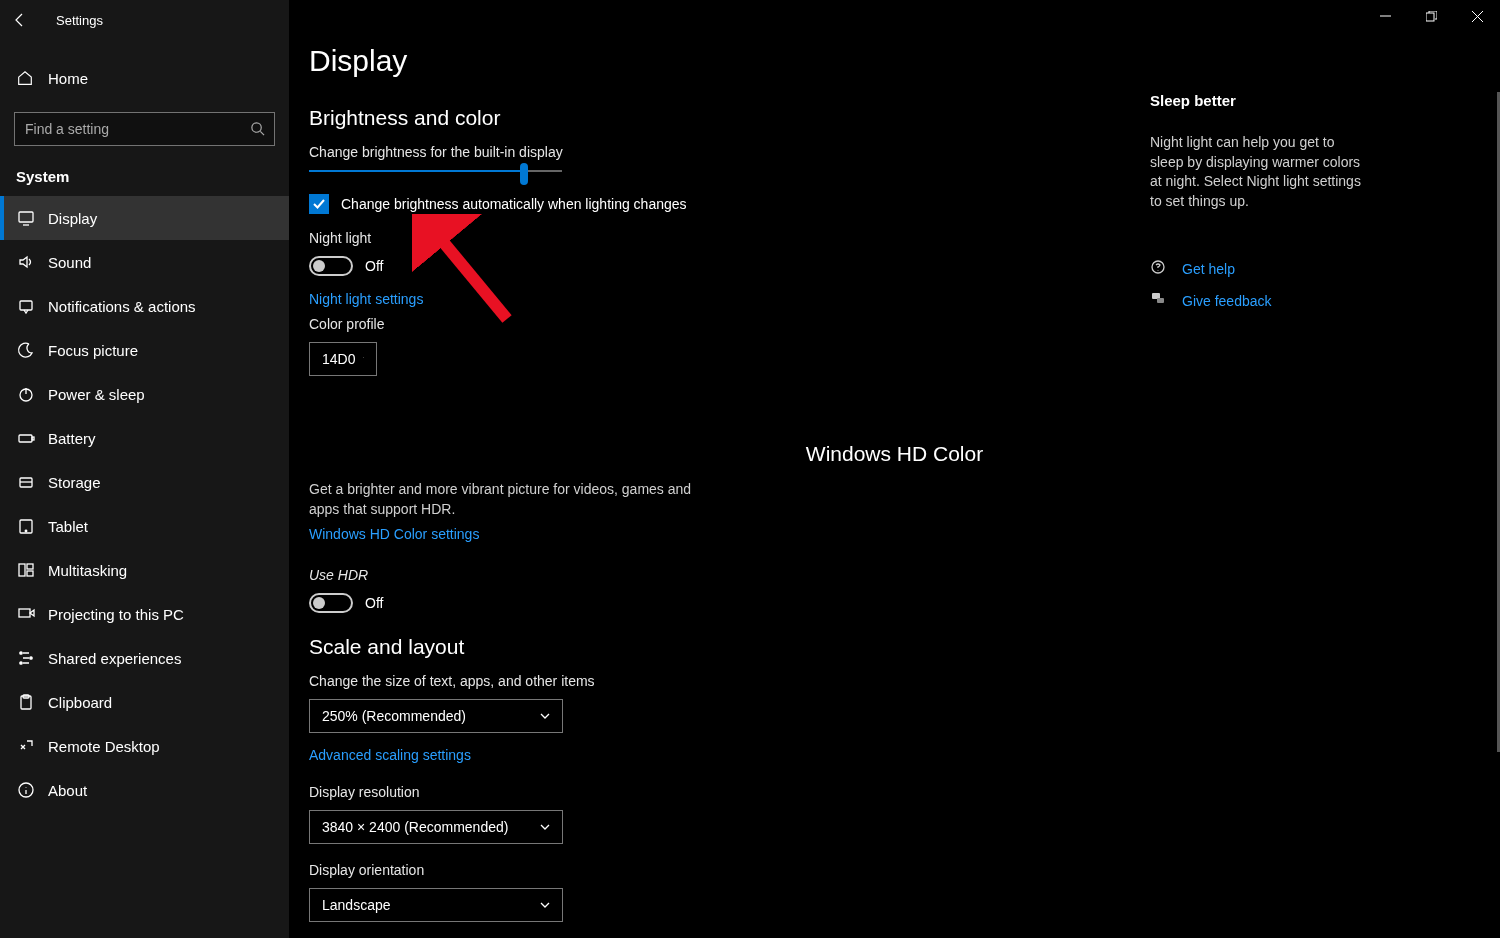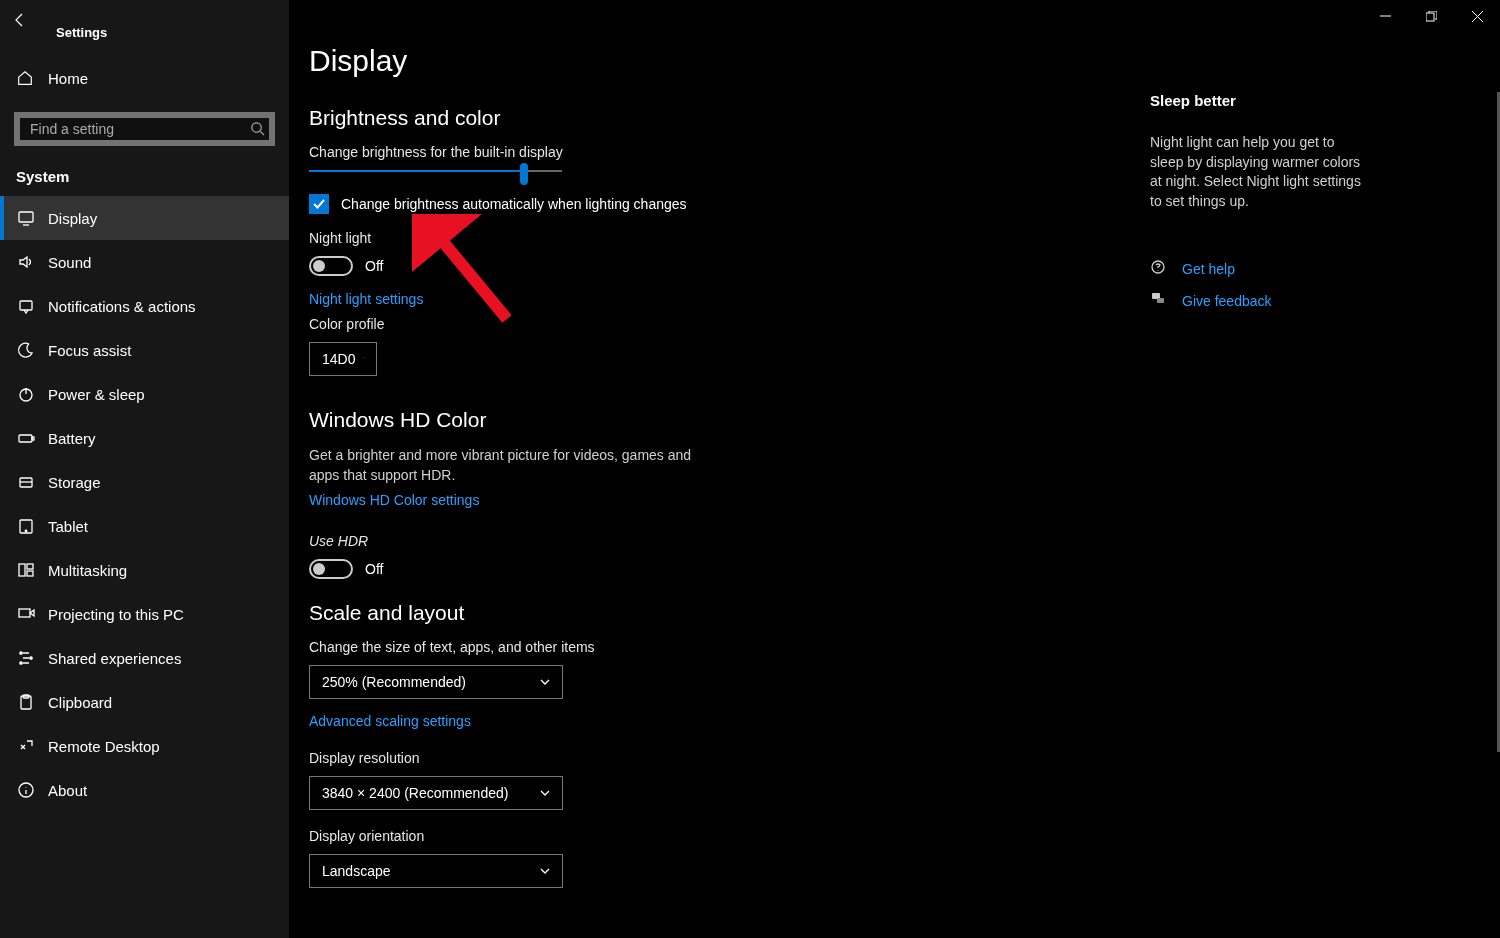--- a/index.html
+++ b/index.html
@@ -1,27 +1,27 @@
 <!DOCTYPE html>
 <html><head>
 <meta charset="utf-8">
 <style>
 * { margin:0; padding:0; box-sizing:border-box; font-family:"Segoe UI",sans-serif; }
 body { background:#000; color:#fff; width:1500px; height:938px; overflow:hidden; position:relative; }
 
 
 .sidebar { position:absolute; left:0; top:0; width:289px; height:100%; background:rgba(40,40,40,0.4); }
 .sidebar::before { content:""; position:absolute; inset:0; background:#181818; opacity:.55; z-index:-1; }
-.titlebar { height:40px; display:flex; align-items:flex-end;font-weight:bold; }
+.titlebar { height:40px; display:flex; align-items:center; }
 .back-btn { width:40px; height:40px; display:flex; align-items:center; justify-content:center; cursor:pointer; }
 .app-title { font-size:13px; margin-left:16px; }
 .home-row { display:flex; align-items:center; height:40px; padding-left:16px; margin-top:18px; cursor:pointer; }
 .home-row .lbl { margin-left:14px; font-size:15px; }
 .search-wrap { margin:14px 14px 0 14px; position:relative; }
-.search { width:100%; height:34px; background:rgba(0,0,0,0.3); border:6px solid #737373; color:#7dd3fc; padding:0 32px 0 10px; font-size:14px; }
+.search { width:100%; height:34px; background:rgba(0,0,0,0.3); border:1px solid #737373; color:#7dd3fc; padding:0 32px 0 10px; font-size:14px; }
 .search::placeholder { color:#aaa; }
 .search-ico { position:absolute; right:10px; top:9px; color:#aaa; }
 .cat { margin:22px 0 11px 16px; font-size:15px; font-weight:600; }
 .nav { list-style:none; }
 .nav li { display:flex; align-items:center; height:44px; padding-left:16px; font-size:15px; cursor:pointer; position:relative; }
 .nav li .ico { width:20px; display:flex; justify-content:center; }
 .nav li .lbl { margin-left:12px; }
 .nav li.active { background:rgba(80,80,80,0.5); }
 .nav li.active::before { content:""; position:absolute; left:0; top:0; bottom:0; width:4px; background:#0078d4; }
 
@@ -123,21 +123,21 @@
           </svg>
         </span>
         <span class="lbl">Notifications &amp; actions</span>
       </li>
       <li>
         <span class="ico">
           <svg width="18" height="18" viewBox="0 0 18 18" fill="none" stroke="#fff" stroke-width="1.3">
             <path d="M12 3 A7 7 0 1 0 15 12 A5 5 0 0 1 12 3"></path>
           </svg>
         </span>
-        <span class="lbl">Focus assist</span>
+        <span class="lbl">Focus picture</span>
       </li>
       <li>
         <span class="ico">
           <svg width="18" height="18" viewBox="0 0 18 18" fill="none" stroke="#fff" stroke-width="1.3">
             <circle cx="9" cy="10" r="6"></circle>
             <line x1="9" y1="3" x2="9" y2="9"></line>
           </svg>
         </span>
         <span class="lbl">Power &amp; sleep</span>
       </li>
@@ -276,21 +276,21 @@
   <span class="link">Night light settings</span>
 
   <span class="lblsm gap-md" style="display:block;margin-top:8px;">Color profile</span>
   <div class="select sel-sm">
     <span>14D0</span>
     <svg class="chev" width="10" height="6" fill="none" stroke="#fff" stroke-width="1.3">
         <path d="M1 1 L5 5 L9 1"></path>
       </svg>
   </div>
 
-  <h2 class="gap-lg" style="margin-top:32px;">Windows HD Color</h2>
+  <h2 class="gap-lg" style="margin-top:66px;text-align:center;">Windows HD Color</h2>
   <p class="desc">Get a brighter and more vibrant picture for videos, games and apps that support HDR.</p>
   <span class="link">Windows HD Color settings</span>
 
   <span class="lblsm" style="display:block;margin-top:24px;font-style:italic;">Use HDR</span>
   <div class="toggle-row">
     <div class="toggle"></div>
     <span style="font-size:14px;">Off</span>
   </div>
 
   <h2 style="margin-top:22px;">Scale and layout</h2>

